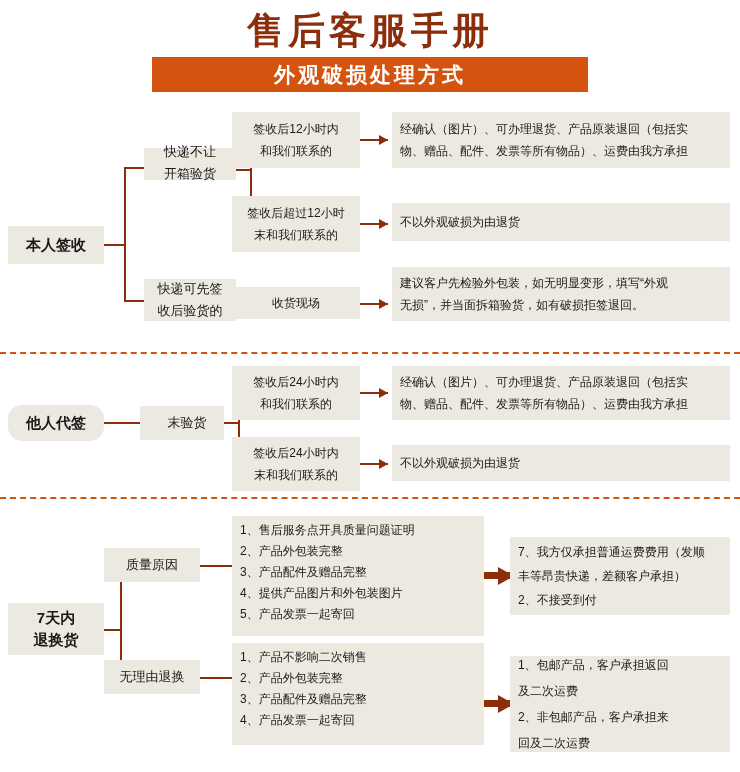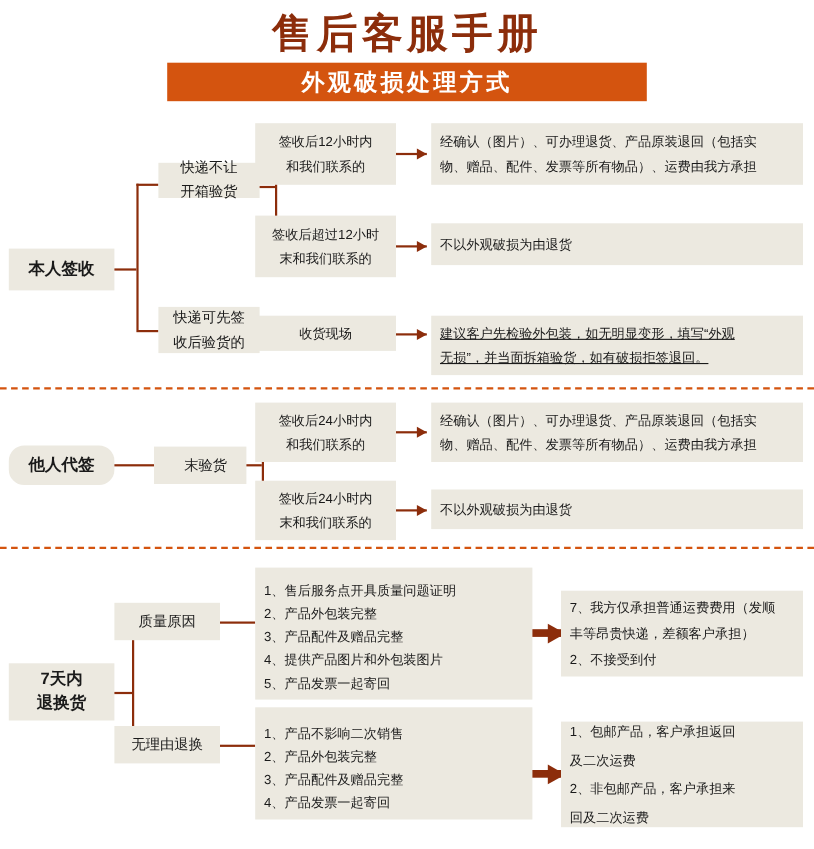--- a/index.html
+++ b/index.html
@@ -48,21 +48,21 @@
     background:#ece9e0;
     box-sizing:border-box;
     display:flex;align-items:center;
     font-size:12px;
     line-height:22px;
     color:#1a1a1a;
     padding:4px 8px;
   }
   .box.center{justify-content:center;text-align:center;}
   .box .t{white-space:pre-line;width:100%;}
-  .box.list{align-items:flex-end;}
+  .box.list{align-items:flex-start;}
   .box.list .t{white-space:pre-line;}
 
   .root{
     background:#ece9e0;
     font-size:15px;font-weight:bold;
     justify-content:center;text-align:center;
   }
   .mid{
     font-size:13px;
     justify-content:center;text-align:center;
@@ -145,21 +145,21 @@
   <div class="box" style="left:392px;top:203px;width:338px;height:38px;">
     <div class="t">不以外观破损为由退货</div>
   </div>
 
   <div class="ln lnh" style="left:236px;top:300px;width:26px;"></div>
   <div class="box center" style="left:232px;top:287px;width:128px;height:32px;">
     <div class="t">收货现场</div>
   </div>
   <div class="ln lnh" style="left:360px;top:303px;width:28px;"></div>
   <div class="arrow" style="left:379px;top:299px;"></div>
-  <div class="box" style="left:392px;top:287px;width:338px;height:54px;text-decoration:underline;">
+  <div class="box" style="left:392px;top:267px;width:338px;height:54px;">
     <div class="t">建议客户先检验外包装，如无明显变形，填写“外观
 无损”，并当面拆箱验货，如有破损拒签退回。</div>
   </div>
 
   <div class="box root" style="left:8px;top:405px;width:96px;height:36px;border-radius:14px;">
     <div class="t">他人代签</div>
   </div>
   <div class="ln lnh" style="left:104px;top:422px;width:36px;"></div>
   <div class="box mid" style="left:140px;top:406px;width:84px;height:34px;padding-left:18px;">
     <div class="t">末验货</div>

